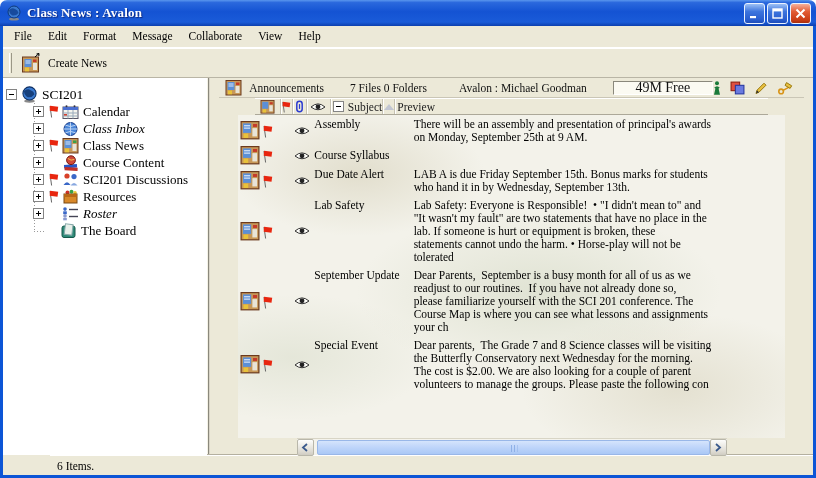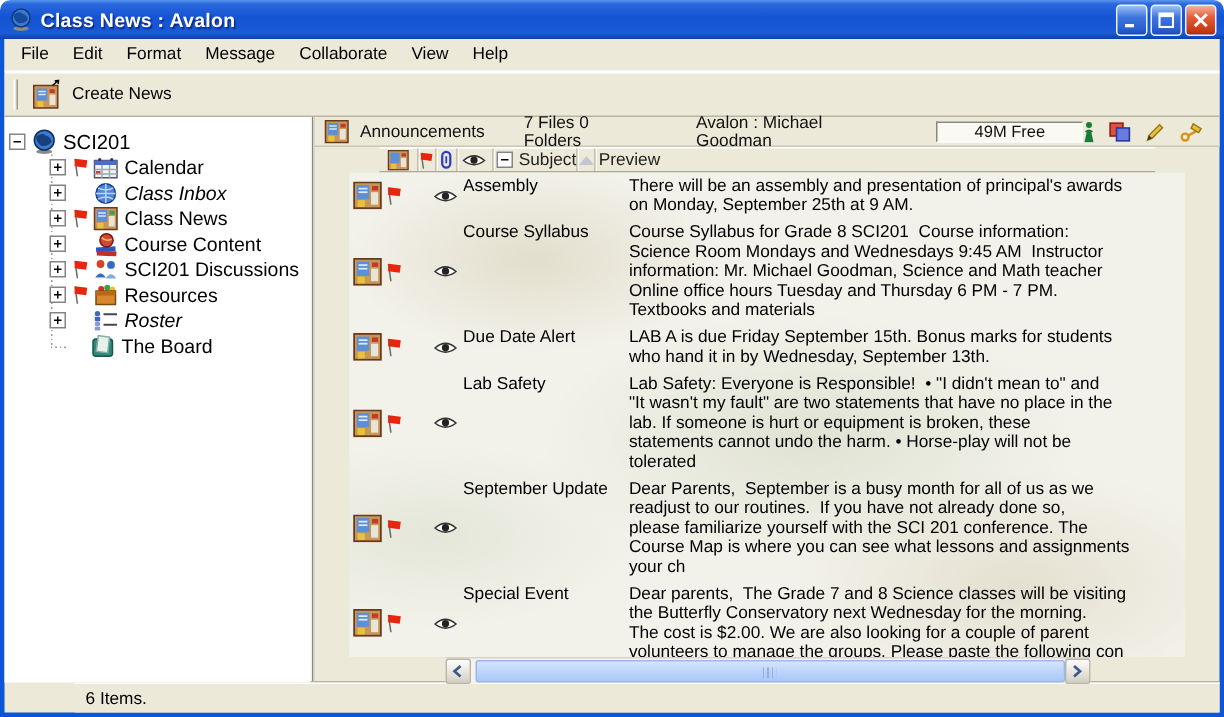--- a/index.html
+++ b/index.html
@@ -1,18 +1,18 @@
 <!DOCTYPE html>
 <html><head>
 <meta charset="utf-8">
 <style>
   * { margin:0; padding:0; box-sizing:border-box; }
   html,body { background:#fff; }
   body { font-family:"Liberation Sans", sans-serif; }
-  .app { position:relative; width:816px; height:478px; overflow:hidden; background:#fff; }
+  .app { position:relative; width:816px; height:478px; overflow:hidden; background:#fff;font-family:Liberation Serif, serif; }
 
   
   .titlebar {
     position:absolute; top:0; left:0; width:816px; height:26px;
     border-radius:7px 7px 0 0;
     background:linear-gradient(180deg,#5a96ee 0%,#2a68dd 10%,#1453d3 45%,#1a5bd8 85%,#0c3fae 100%);
     display:flex; align-items:center; padding:0 5px;
   }
   .title-text { color:#fff; font-size:13px; font-weight:bold; margin-left:5px;
     text-shadow:1px 1px 1px rgba(0,0,60,.55); letter-spacing:.2px; }
@@ -68,21 +68,21 @@
 
   
   .infobar { height:20px; background:#ece9d8; display:flex; align-items:center;
     font-size:11.5px; color:#111; padding:0 6px; border-bottom:1px solid #cac6b6; }
   .ib-icon { width:17px; height:16px; margin-right:7px; flex:0 0 auto; }
   .ib-files { margin-left:26px; }
   .ib-server { margin-left:32px; }
   .freebox { margin-left:26px; width:100px; height:14px; background:#fbfaf2;
     border-top:1px solid #8a887c; border-left:1px solid #8a887c;
     border-bottom:1px solid #fff; border-right:1px solid #fff;
-    font-size:11px; display:flex; align-items:center; justify-content:center; }
+    font-size:14px; display:flex; align-items:center; justify-content:center; }
   .ib-right { margin-left:auto; display:flex; align-items:center; gap:9px; padding-right:4px; }
   .ib-right span { display:flex; }
 
   
   .grid-cols { display:grid; grid-template-columns:26px 12px 14px 24px 1fr 12px 373px; }
   .colheader { height:17px; background:#ece9d8; border-top:1px solid #fff;
     border-bottom:1px solid #aca899; align-items:center; font-size:11.5px; color:#222; }
   .hcell { height:100%; display:flex; align-items:center; justify-content:center;
     border-right:1px solid #c6c2b2; box-shadow:1px 0 0 #fff; }
   .hcell.nosep { border-right:none; box-shadow:none; }
@@ -493,25 +493,20 @@
                     <path d="M2 .8 L10.2 1.8 L9.5 6.8 L1.7 5.8 Z" fill="#e8260f"></path>
                   </svg></span>
             </span>
             <span class="eyecell">
               <svg class="eye" viewBox="0 0 16 10">
                   <path d="M1 5 Q8 -1.2 15 5 Q8 10.5 1 5 Z" fill="#fdfdf8" stroke="#333"></path>
                   <circle cx="8" cy="4.8" r="2.4" fill="#222"></circle>
                 </svg>
             </span>
             <span class="subj">Course Syllabus</span>
-            <span class="prev">Course Syllabus for Grade 8 SCI201  Course information:
-Science Room Mondays and Wednesdays 9:45 AM  Instructor
-information: Mr. Michael Goodman, Science and Math teacher
-Online office hours Tuesday and Thursday 6 PM - 7 PM.
-Textbooks and materials</span>
           </div>
 
           <div class="row grid-cols">
             <span class="iconcell">
               <span class="msg-icon"><svg width="20" height="19" viewBox="0 0 16 16">
                     <rect x="0.5" y="0.5" width="15" height="14.5" fill="#c89858" stroke="#6b3a1e"></rect>
                     <rect x="2" y="2" width="7" height="8" fill="#5b8fd6"></rect>
                     <rect x="3" y="3.5" width="5" height="1" fill="#dce8f8"></rect>
                     <rect x="3" y="5.5" width="5" height="1" fill="#dce8f8"></rect>
                     <rect x="2.5" y="10.5" width="4" height="3.8" fill="#e8c23a"></rect>

